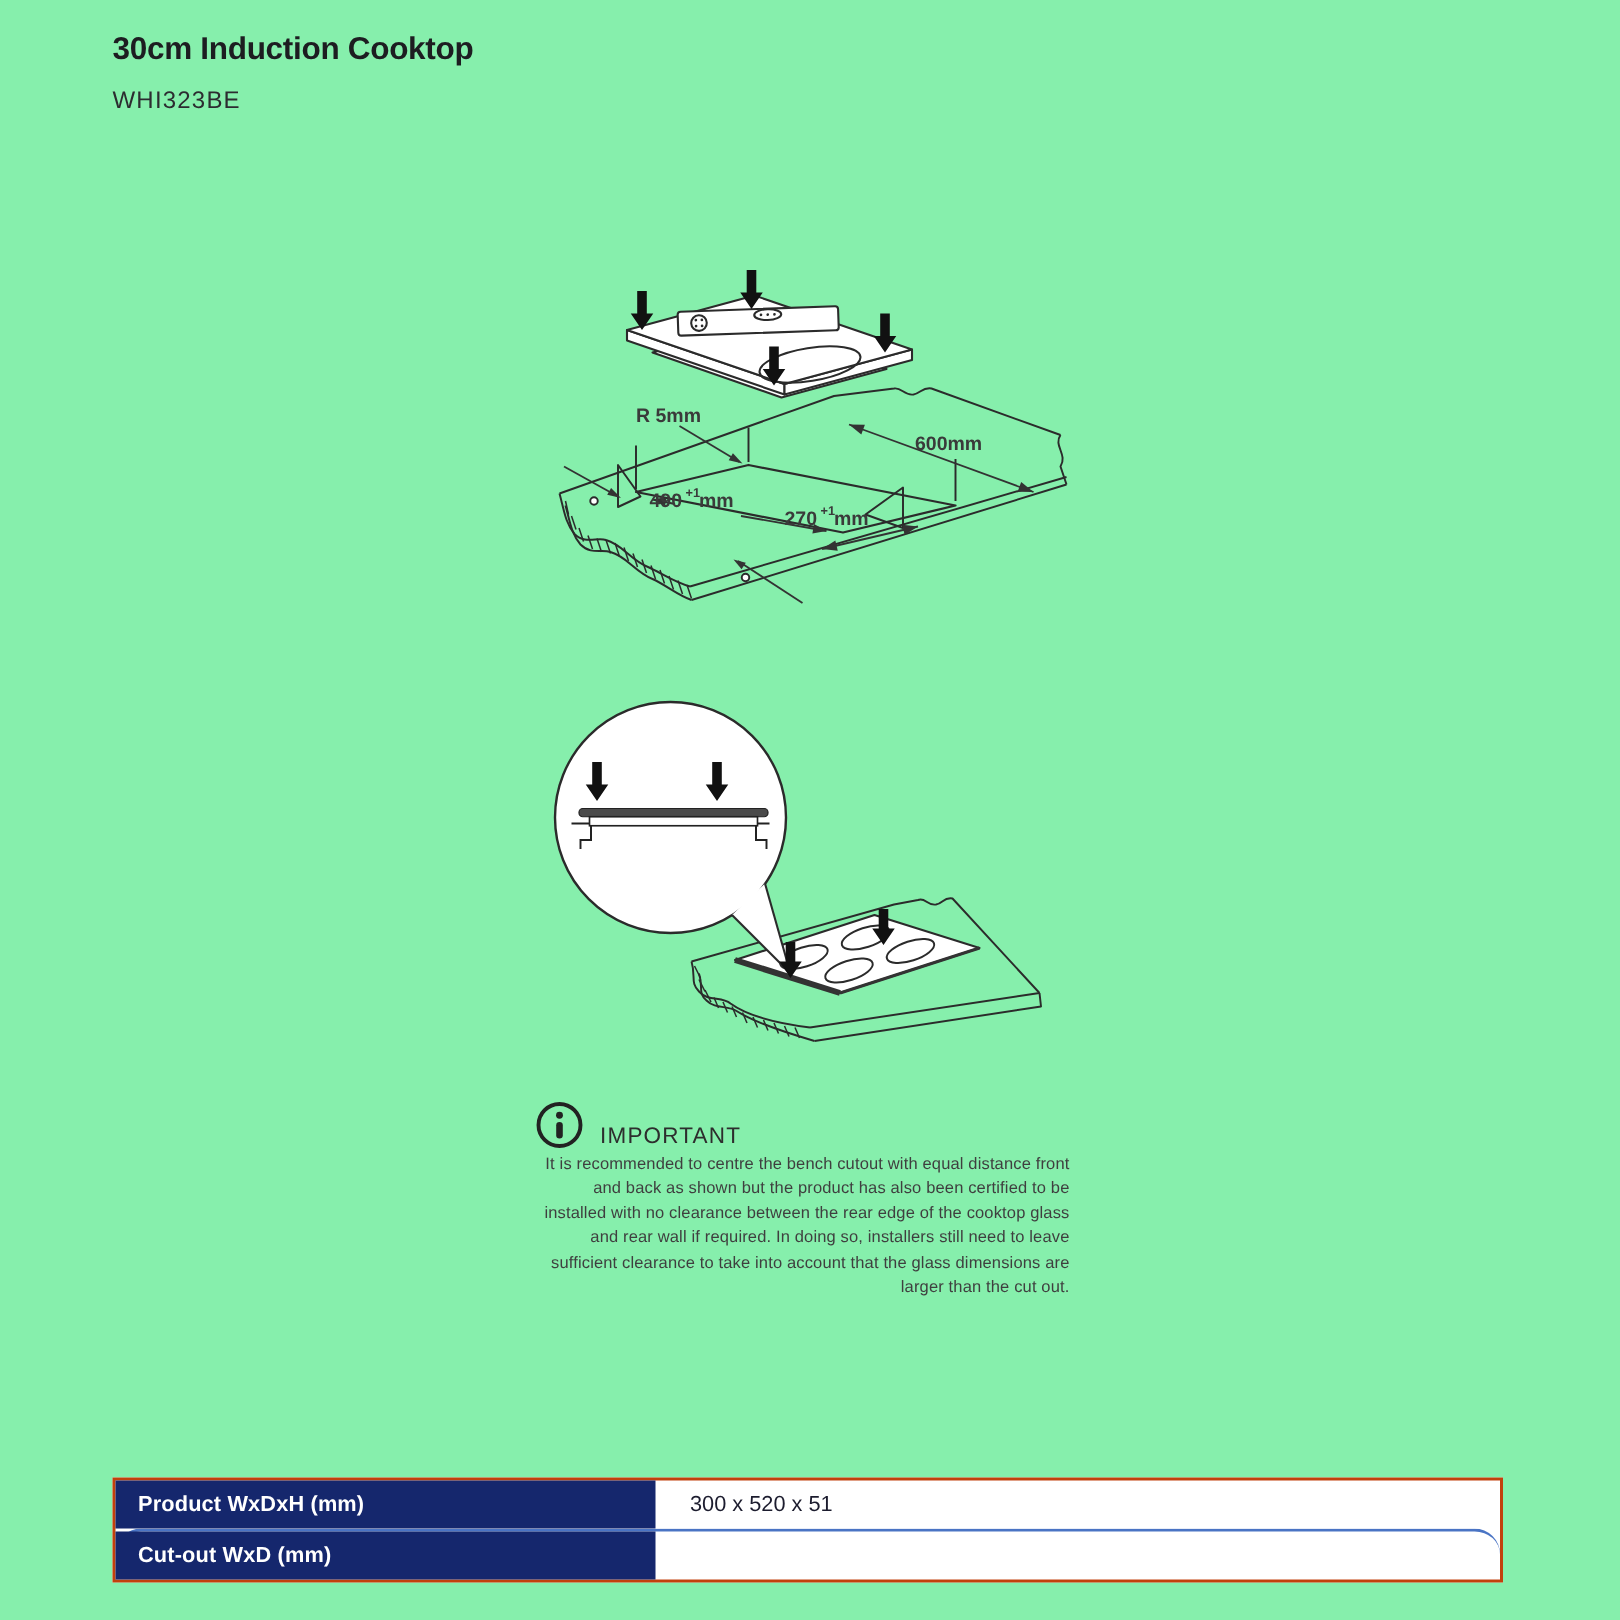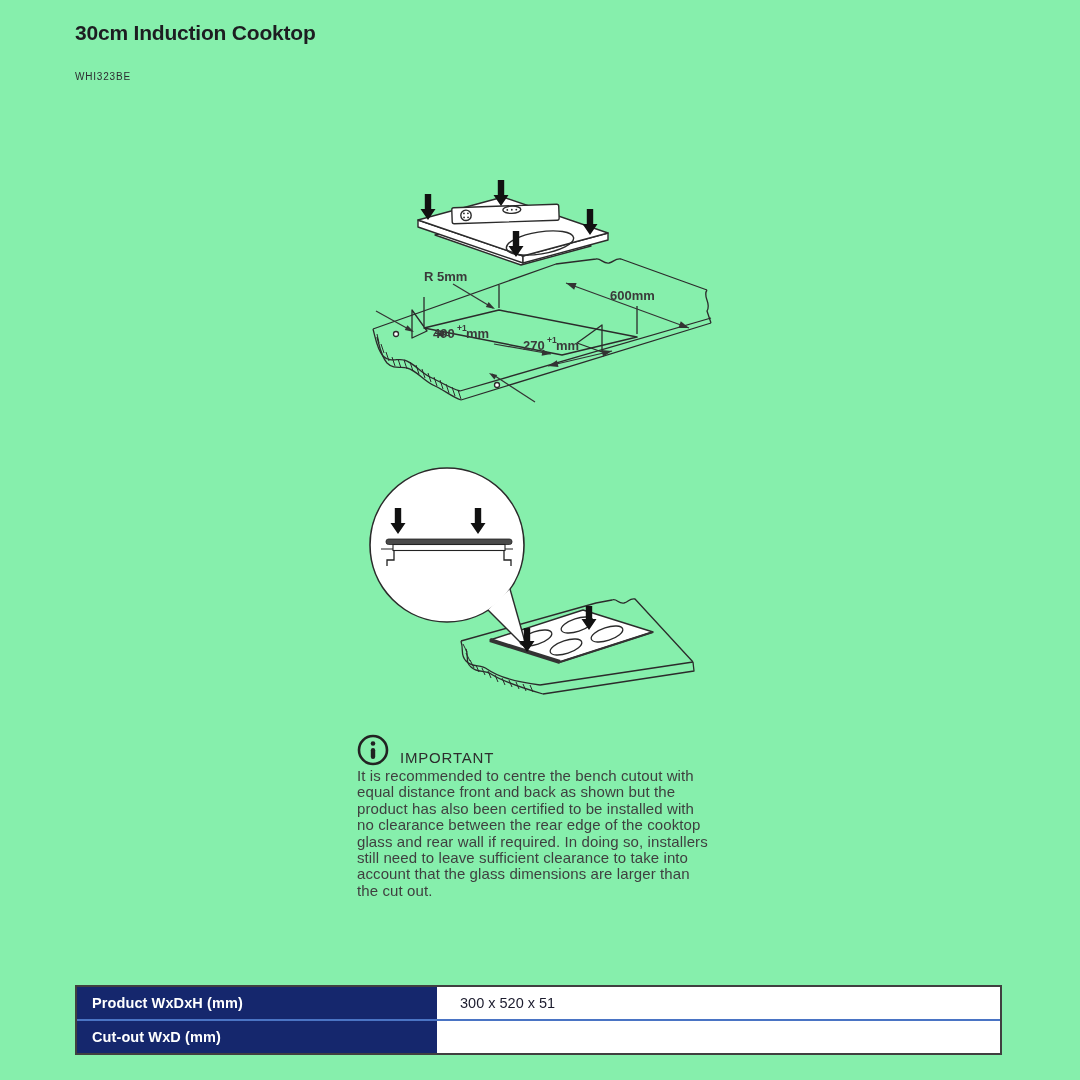--- a/index.html
+++ b/index.html
@@ -1,31 +1,31 @@
 <!DOCTYPE html>
 <html><head>
 <meta charset="utf-8">
 <style>
   html,body{margin:0;padding:0;background:#ffffff;}
   .page{position:relative;width:1080px;height:1080px;background:#86efac;overflow:hidden;
         font-family:"Liberation Sans", sans-serif;color:#231f20;}
   .title{position:absolute;left:75px;top:21px;font-size:21px;font-weight:bold;
          letter-spacing:-0.2px;color:#1d1d21;}
-  .model{position:absolute;left:75px;top:71px;font-size:10px;letter-spacing:0.8px;color:#2c2c30;}
+  .model{position:absolute;left:75px;top:59px;font-size:16px;letter-spacing:0.8px;color:#2c2c30;}
   .diagram1{position:absolute;left:340px;top:160px;width:420px;height:250px;}
   .diagram2{position:absolute;left:355px;top:445px;width:345px;height:255px;}
   .note-icon{position:absolute;left:357px;top:734px;width:32px;height:32px;}
   .note-heading{position:absolute;left:400px;top:749px;font-size:15px;font-weight:normal;
                 letter-spacing:0.8px;color:#2d2d2d;}
-  .note-body{position:absolute;left:357px;top:768px;width:356px;font-size:15px;
-             line-height:16.4px;color:#3f3f3f;letter-spacing:0.1px;}
-  .spec-table{position:absolute;left:75px;top:985px;width:927px;border:2px solid #404040;
+  .note-body{position:absolute;left:357px;top:768px;width:356px;font-size:11px;
+             line-height:16.4px;color:#3f3f3f;letter-spacing:0.1px;text-align:right;}
+  .spec-table{position:absolute;left:75px;top:985px;width:927px;border:2px solid #c2410c;
               box-sizing:border-box;background:#fff;}
   .spec-row{display:flex;height:32px;}
-  .spec-row + .spec-row{border-top:2px solid #4a74c4;}
+  .spec-row + .spec-row{border-top:2px solid #4a74c4;border-radius:17px;}
   .spec-label{width:360px;background:#15276d;color:#ffffff;font-weight:bold;font-size:14.5px;
               display:flex;align-items:center;padding-left:15px;box-sizing:border-box;
               letter-spacing:0.1px;}
   .spec-value{flex:1;color:#1c1c2e;font-size:14.5px;display:flex;align-items:center;
               padding-left:23px;}
   svg text{font-family:"Liberation Sans", sans-serif;}
   .dimlabel{font-size:13px;font-weight:bold;fill:#3a3a3a;}
   .dimsup{font-size:8.5px;font-weight:bold;fill:#3a3a3a;}
 </style>
 </head>

